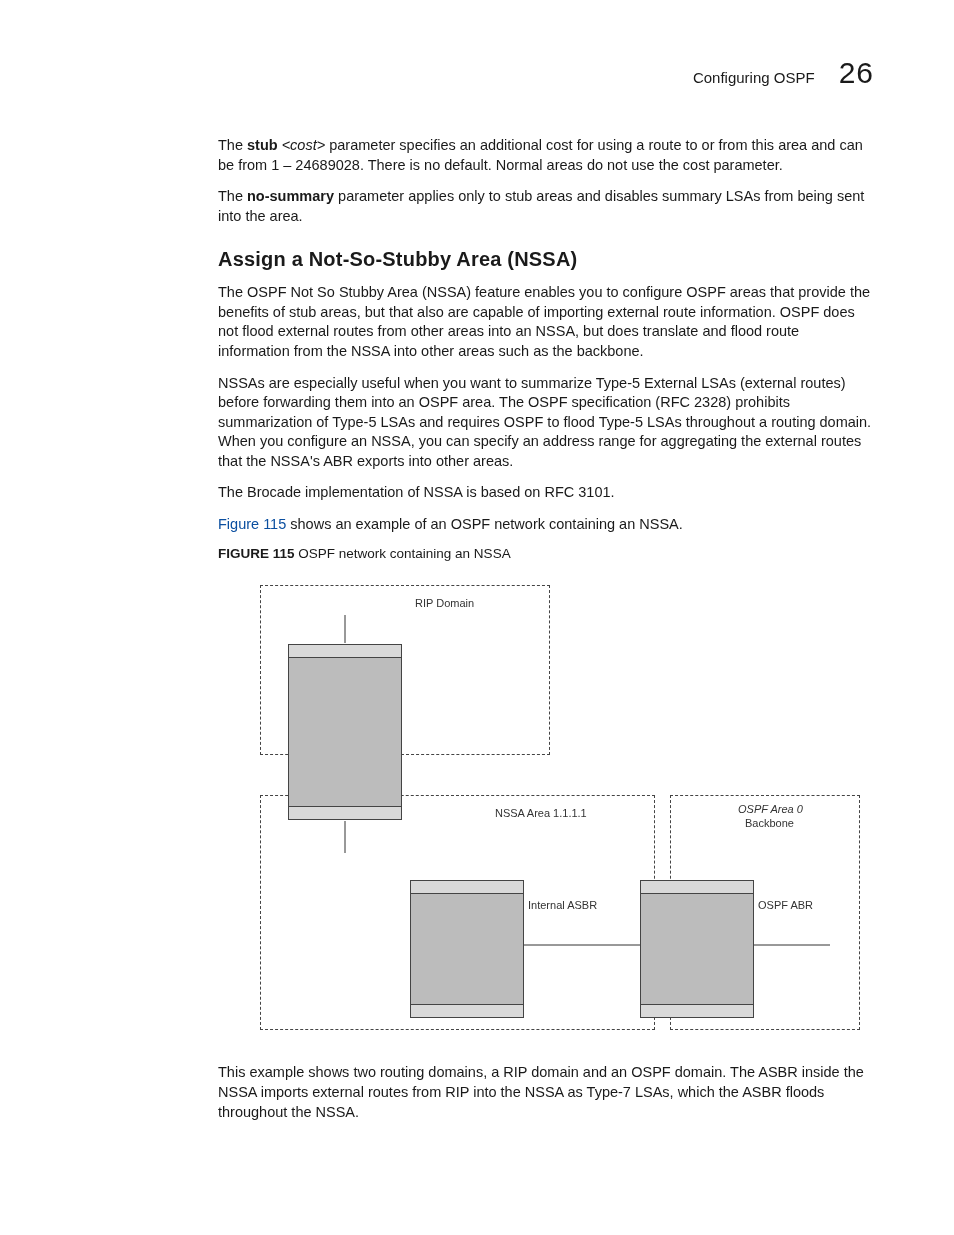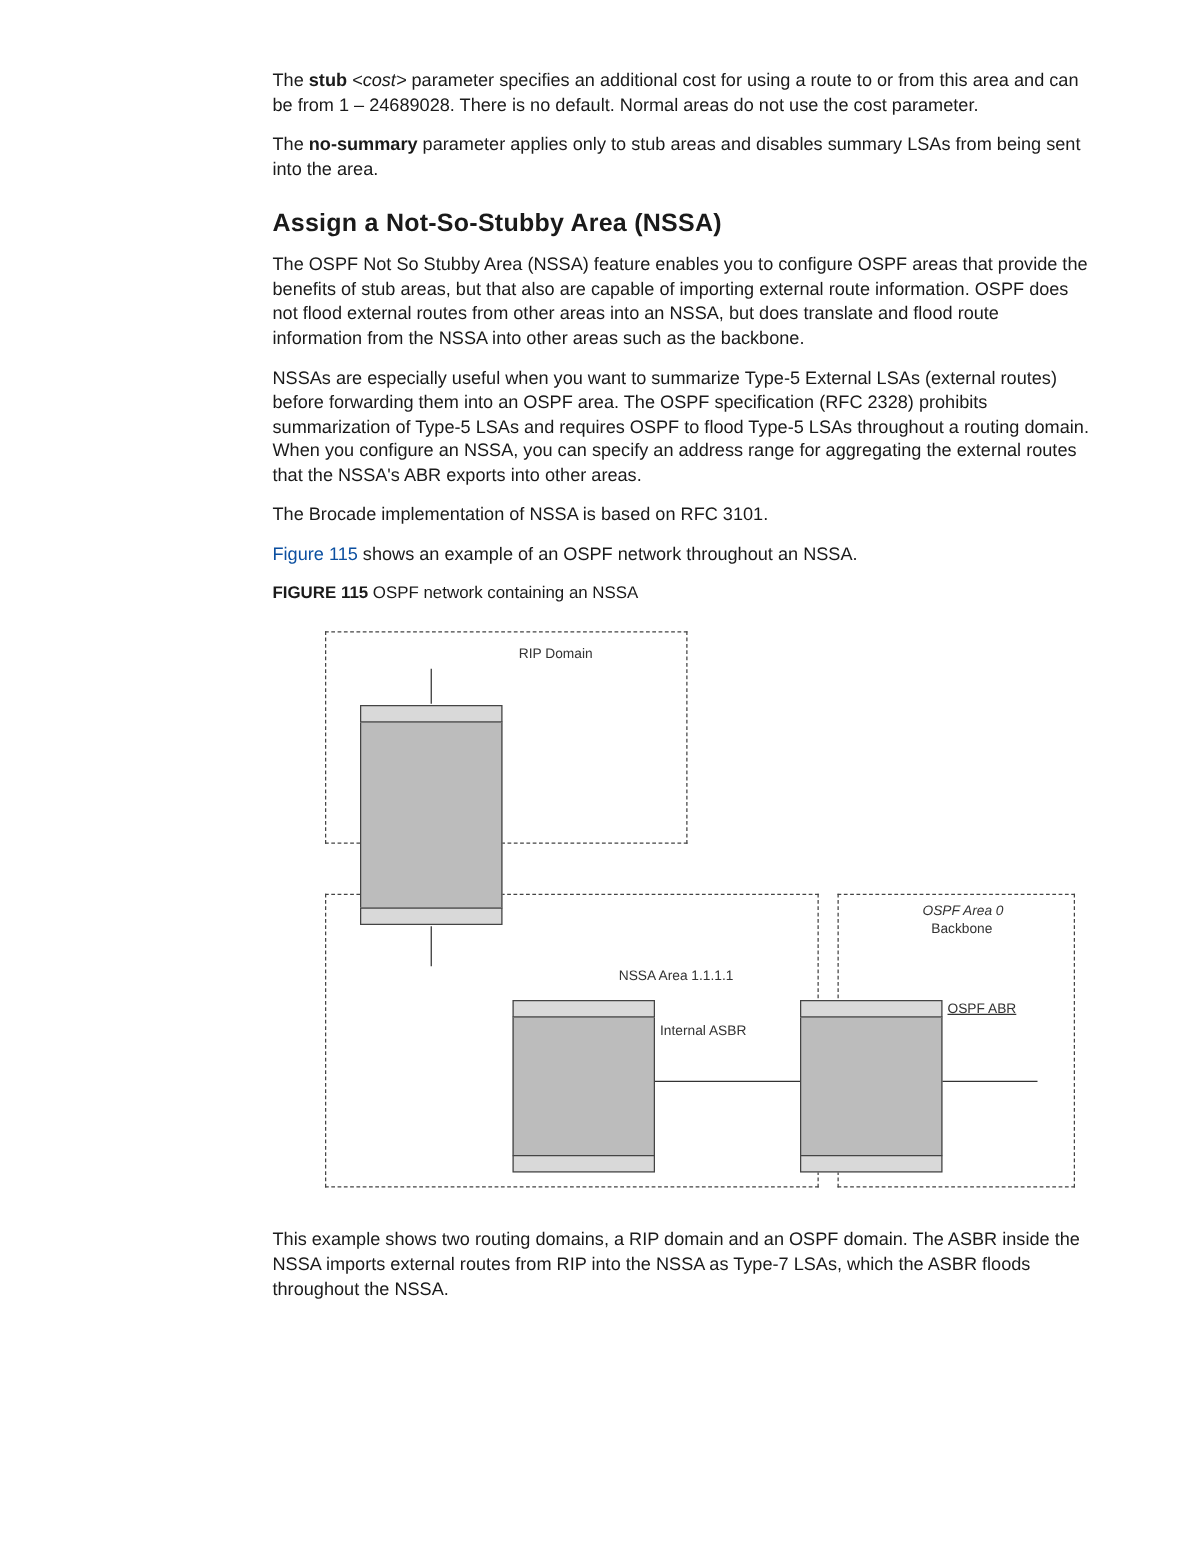--- a/index.html
+++ b/index.html
@@ -91,70 +91,74 @@
     width: 620px;
     height: 460px;
     pointer-events: none;
   }
 </style>
 </head>
 <body>
 
 <div class="page">
 
+  <div class="header">
+    <span class="header-title">Configuring OSPF</span>
+    <span class="chapter-num">26</span>
+  </div>
 
   <p class="body">
     <span>The </span><span class="bold">stub</span><span class="ital"> &lt;cost&gt;</span><span> parameter specifies an additional cost for using a route to or from this area and can be from 1 – 24689028. There is no default. Normal areas do not use the cost parameter.</span>
   </p>
 
   <p class="body">
     <span>The </span><span class="bold">no-summary</span><span> parameter applies only to stub areas and disables summary LSAs from being sent into the area.</span>
   </p>
 
   <h2 class="section">Assign a Not-So-Stubby Area (NSSA)</h2>
 
   <p class="body">The OSPF Not So Stubby Area (NSSA) feature enables you to configure OSPF areas that provide the benefits of stub areas, but that also are capable of importing external route information. OSPF does not flood external routes from other areas into an NSSA, but does translate and flood route information from the NSSA into other areas such as the backbone.</p>
   <p class="body">NSSAs are especially useful when you want to summarize Type-5 External LSAs (external routes) before forwarding them into an OSPF area. The OSPF specification (RFC 2328) prohibits summarization of Type-5 LSAs and requires OSPF to flood Type-5 LSAs throughout a routing domain. When you configure an NSSA, you can specify an address range for aggregating the external routes that the NSSA's ABR exports into other areas.</p>
   <p class="body">The Brocade implementation of NSSA is based on RFC 3101.</p>
 
   <p class="body">
-    <span class="link">Figure 115</span><span> shows an example of an OSPF network throughout an NSSA.</span>
+    <span class="link">Figure 115</span><span> shows an example of an OSPF network containing an NSSA.</span>
   </p>
 
   <div class="fig-caption">
     <span class="lead">FIGURE 115</span><span>   OSPF network containing an NSSA</span>
   </div>
 
   <div class="diagram-wrap">
 
     <div class="dashed-box" style="left:20px; top:0; width:290px; height:170px;"></div>
     <div class="dashed-box" style="left:20px; top:210px; width:395px; height:235px;"></div>
     <div class="dashed-box" style="left:430px; top:210px; width:190px; height:235px;"></div>
 
     <span class="lbl" style="left:175px; top:12px;">RIP Domain</span>
-    <span class="lbl" style="left:255px; top:222px;margin-top:48px;">NSSA Area 1.1.1.1</span>
+    <span class="lbl" style="left:255px; top:222px;">NSSA Area 1.1.1.1</span>
     <span class="lbl" style="left:498px; top:218px;font-style:italic;">OSPF Area 0</span>
     <span class="lbl" style="left:505px; top:232px;">Backbone</span>
 
     <div class="node" style="left:48px; top:72px; width:114px; height:150px;">
       <div class="cap top"></div>
       <div class="cap bot"></div>
     </div>
 
     <div class="node" style="left:170px; top:308px; width:114px; height:112px;">
       <div class="cap top"></div>
       <div class="cap bot"></div>
     </div>
     <span class="lbl" style="left:288px; top:314px;">Internal ASBR</span>
 
     <div class="node" style="left:400px; top:308px; width:114px; height:112px;">
       <div class="cap top"></div>
       <div class="cap bot"></div>
     </div>
-    <span class="lbl" style="left:518px; top:296px;text-decoration:underline;">OSPF ABR</span>
+    <span class="lbl" style="left:518px; top:314px;">OSPF ABR</span>
 
     <svg class="lines">
 
       <line x1="105" y1="58" x2="105" y2="30" stroke="#333" stroke-width="1"></line>
 
       <line x1="105" y1="236" x2="105" y2="268" stroke="#333" stroke-width="1"></line>
 
       <line x1="284" y1="360" x2="400" y2="360" stroke="#333" stroke-width="1"></line>
 
       <line x1="514" y1="360" x2="590" y2="360" stroke="#333" stroke-width="1"></line>

